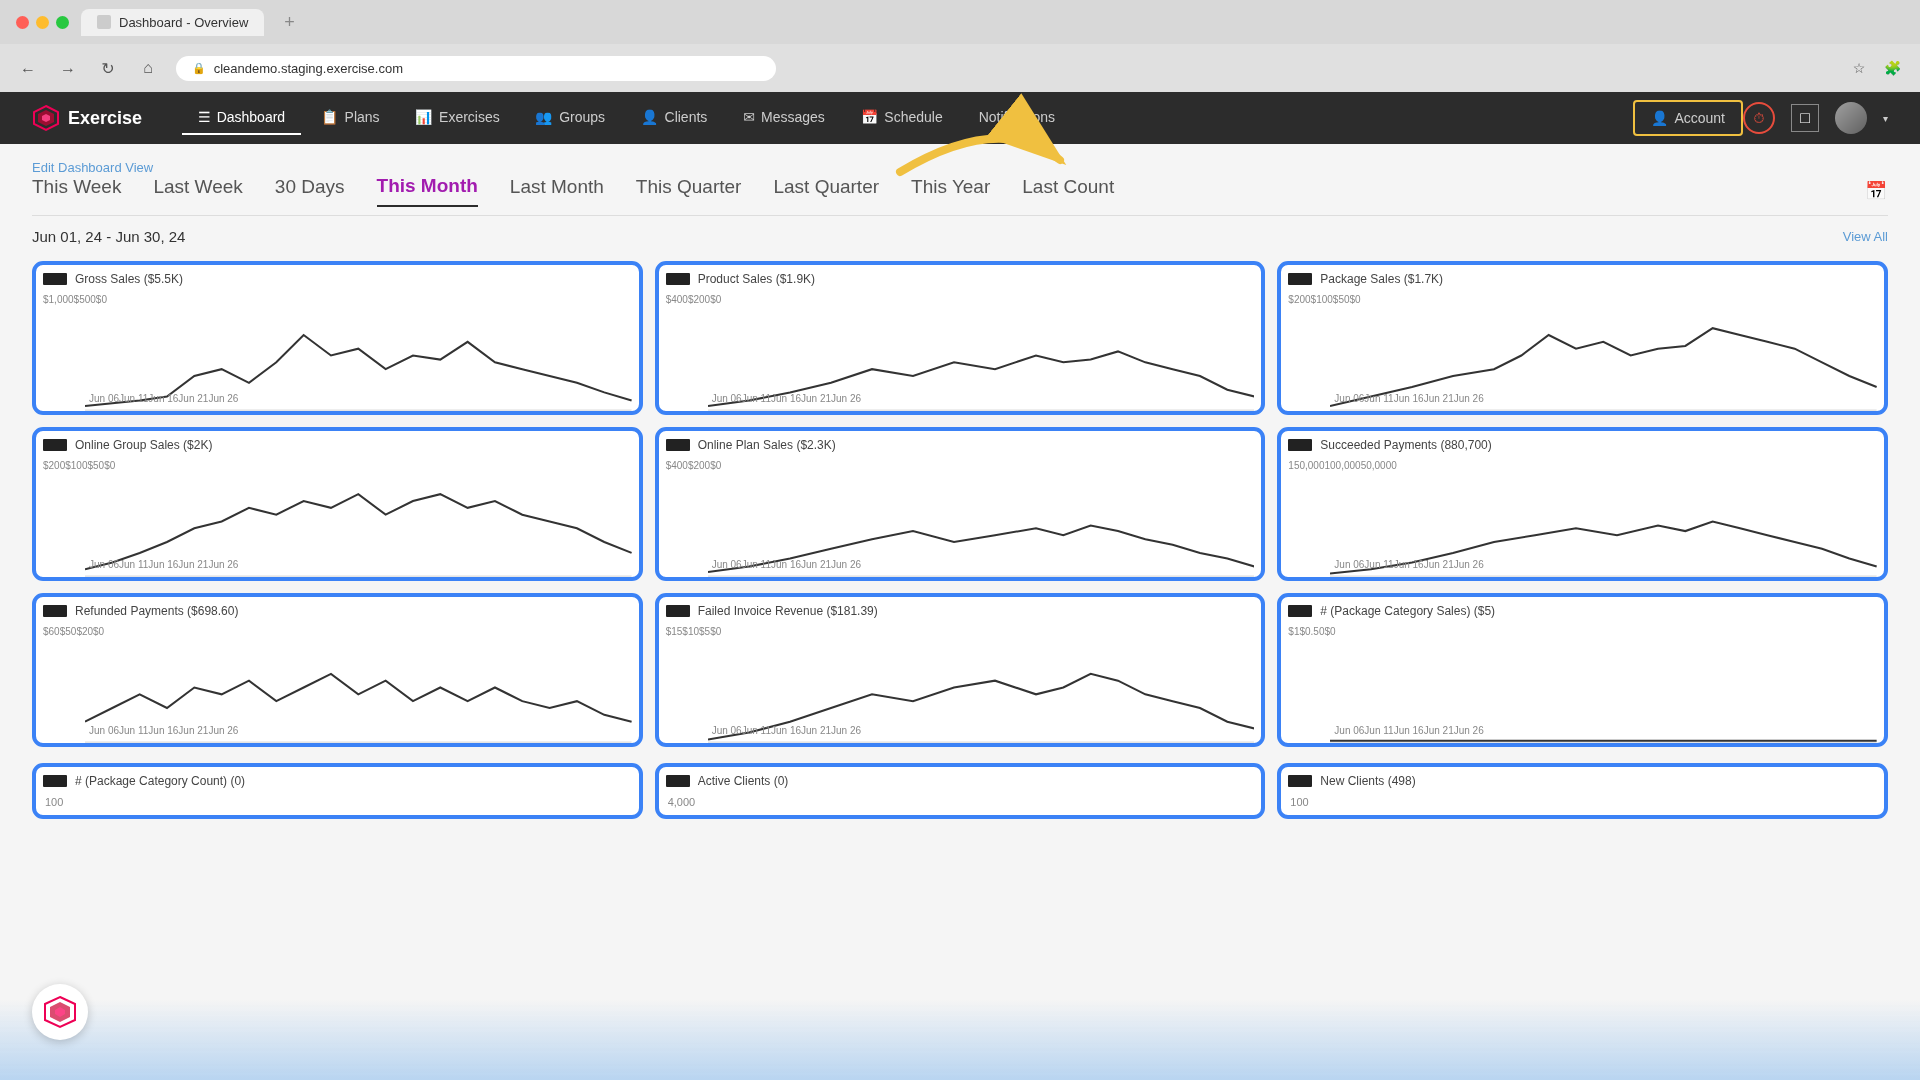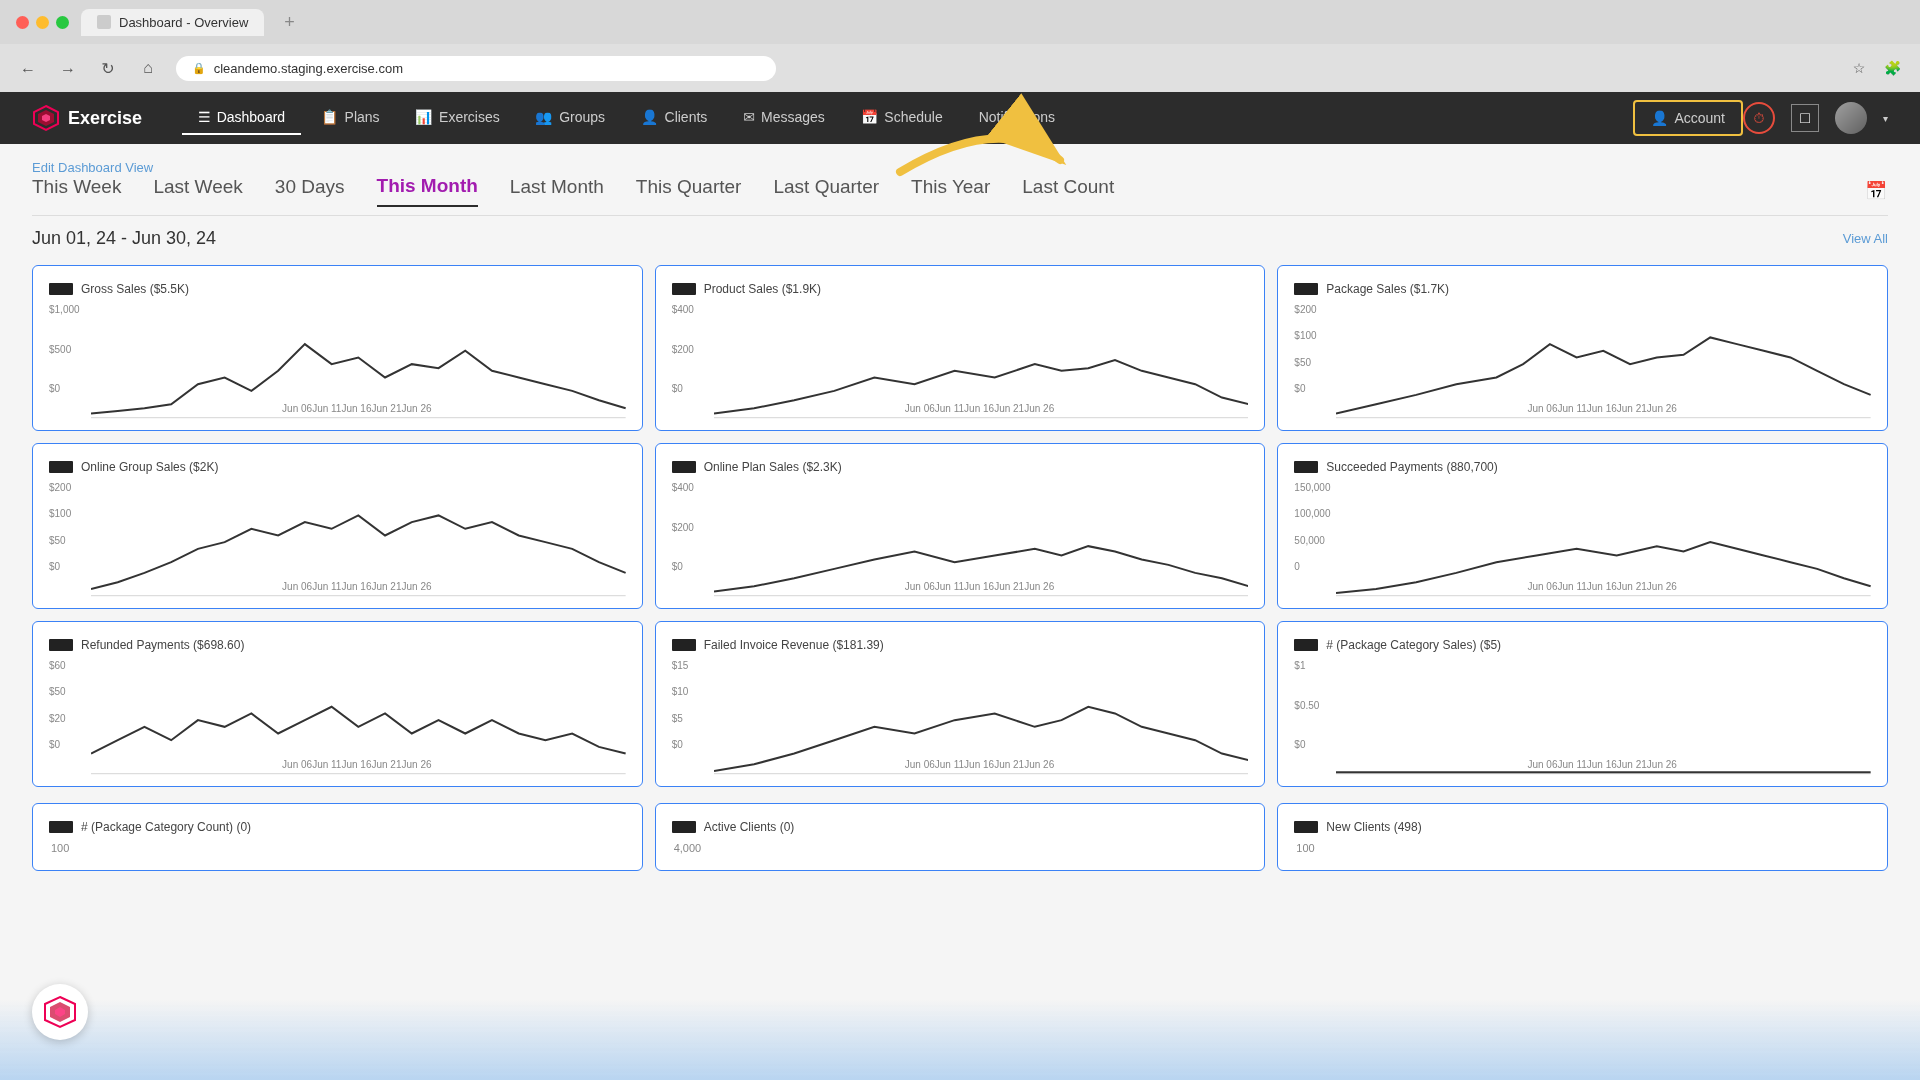--- a/index.html
+++ b/index.html
@@ -51,33 +51,33 @@
     .edit-dashboard { color: #5b9bd5; font-size: 13px; cursor: pointer; }
 
     
     .date-tabs { display: flex; align-items: center; gap: 32px; margin-bottom: 12px; border-bottom: 1px solid #ddd; padding-bottom: 8px; }
     .date-tab { font-size: 19px; color: #555; cursor: pointer; padding-bottom: 8px; }
     .date-tab.active { color: #a21caf; font-weight: 600; border-bottom: 2px solid #2c2c2c; }
     .calendar-icon { margin-left: auto; font-size: 18px; color: #555; cursor: pointer; }
 
     
     .date-range-row { display: flex; justify-content: space-between; align-items: center; margin-bottom: 16px; }
-    .date-range { font-size: 18px; color: #333; }
+    .date-range { font-size: 15px; color: #333; }
     .view-all { color: #5b9bd5; font-size: 13px; cursor: pointer; }
 
     
     .charts-grid { display: grid; grid-template-columns: repeat(3, 1fr); gap: 12px; }
-    .chart-card { background: white; border-radius: 6px; padding: 16px; border: 1px solid #3b82f6; }
+    .chart-card { background: white; border-radius: 11px; padding: 7px; border: 4px solid #3b82f6; }
     .chart-header { display: flex; align-items: center; gap: 8px; margin-bottom: 8px; font-size: 12px; color: #333; }
     .chart-legend-box { width: 24px; height: 12px; background: #222; border-radius: 1px; }
     .chart-title { font-size: 12px; color: #444; }
     .chart-area { position: relative; height: 110px; }
-    .chart-labels-y { position: absolute; left: 0; top: 0; bottom: 20px; display: flex; flex-direction: column; justify-content: space-between; font-size: 10px; color: #888; width: 40px; }
+    .chart-labels-y { position: absolute; left: 0; top: 0; bottom: 20px; display: flex; justify-content: space-between; font-size: 10px; color: #888; width: 40px; }
     .chart-svg { position: absolute; left: 42px; right: 0; top: 0; bottom: 20px; }
-    .chart-labels-x { position: absolute; left: 39px; right: 0; bottom: 0; display: flex; justify-content: center; font-size: 10px; color: #888; }
+    .chart-labels-x { position: absolute; left: 46px; right: 0; bottom: 0; display: flex; justify-content: flex-start; font-size: 10px; color: #888; }
 
     
     .bottom-fade { position: fixed; bottom: 0; left: 0; width: 1920px; height: 80px; background: linear-gradient(to bottom, transparent, #b8d4f0); pointer-events: none; z-index: 50; }
 
     
     .floating-logo { position: fixed; bottom: 40px; left: 32px; width: 56px; height: 56px; border-radius: 50%; background: white; display: flex; align-items: center; justify-content: center; box-shadow: 0 2px 10px rgba(0,0,0,0.2); z-index: 60; cursor: pointer; }
   </style>
 </head>
 <body>
 

